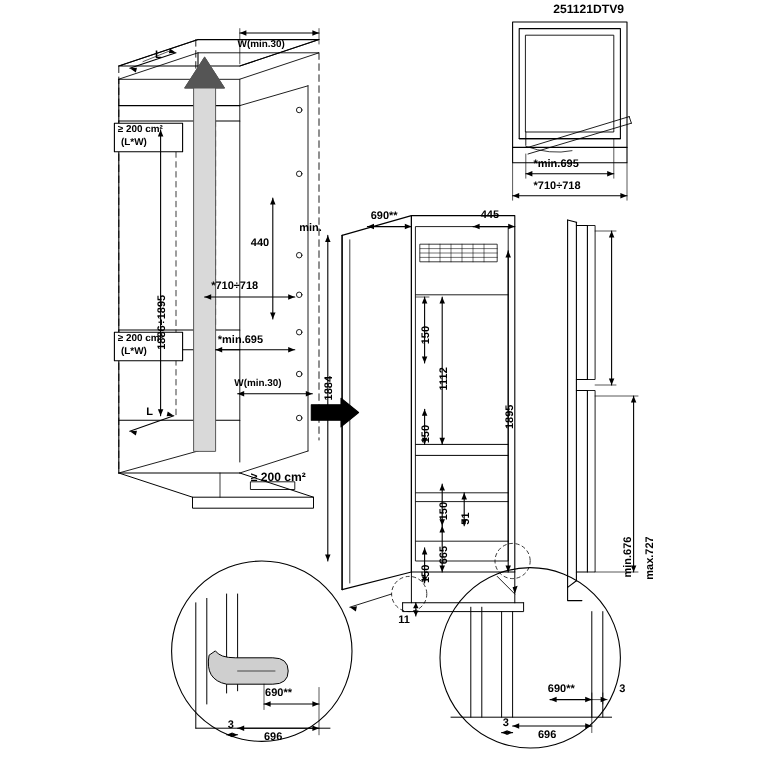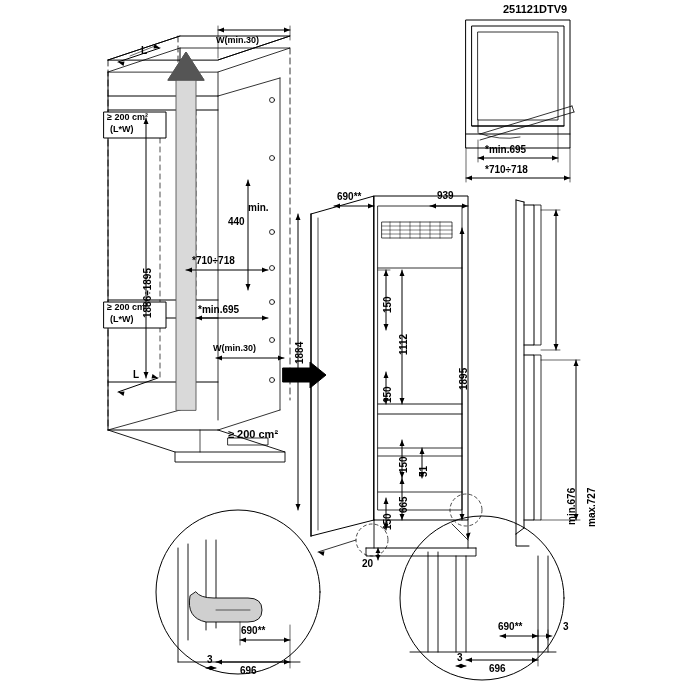--- a/index.html
+++ b/index.html
@@ -362,42 +362,42 @@
 <div class="lbl small" style="left:107px;top:113px;">≥ 200 cm²</div>
 <div class="lbl small" style="left:110px;top:125px;">(L*W)</div>
 
 <div class="lbl small" style="left:107px;top:303px;">≥ 200 cm²</div>
 <div class="lbl small" style="left:110px;top:315px;">(L*W)</div>
 
 <div class="lbl big" style="left:228px;top:429px;">≥ 200 cm²</div>
 
 <div class="lbl rot90" style="left:143px;top:318px;">1886÷1895</div>
 
-<div class="lbl" style="left:220px;top:203px;padding-left:28px;">min.</div>
+<div class="lbl" style="left:244px;top:203px;padding-left:28px;">min.</div>
 <div class="lbl" style="left:228px;top:217px;">440</div>
 
 <div class="lbl" style="left:192px;top:256px;">*710÷718</div>
 <div class="lbl" style="left:198px;top:305px;">*min.695</div>
 
 <div class="lbl small" style="left:213px;top:344px;">W(min.30)</div>
 
 <div class="lbl rot90" style="left:295px;top:364px;">1884</div>
 
 <div class="lbl" style="left:337px;top:192px;">690**</div>
-<div class="lbl" style="left:437px;top:191px;">939</div>
+<div class="lbl" style="left:437px;top:191px;">445</div>
 
 <div class="lbl rot90" style="left:383px;top:313px;">150</div>
 <div class="lbl rot90" style="left:399px;top:355px;">1112</div>
 <div class="lbl rot90" style="left:459px;top:390px;">1895</div>
 <div class="lbl rot90" style="left:383px;top:403px;">150</div>
 <div class="lbl rot90" style="left:399px;top:473px;">150</div>
 <div class="lbl rot90" style="left:419px;top:477px;">51</div>
 <div class="lbl rot90" style="left:399px;top:513px;">665</div>
 <div class="lbl rot90" style="left:383px;top:530px;">150</div>
-<div class="lbl" style="left:362px;top:559px;">20</div>
+<div class="lbl" style="left:362px;top:559px;">11</div>
 
 <div class="lbl" style="left:485px;top:145px;">*min.695</div>
 <div class="lbl" style="left:485px;top:165px;">*710÷718</div>
 
 <div class="lbl rot90" style="left:567px;top:525px;">min.676</div>
 <div class="lbl rot90" style="left:587px;top:527px;">max.727</div>
 
 <div class="lbl" style="left:241px;top:626px;">690**</div>
 <div class="lbl" style="left:240px;top:666px;">696</div>
 <div class="lbl" style="left:207px;top:655px;">3</div>

